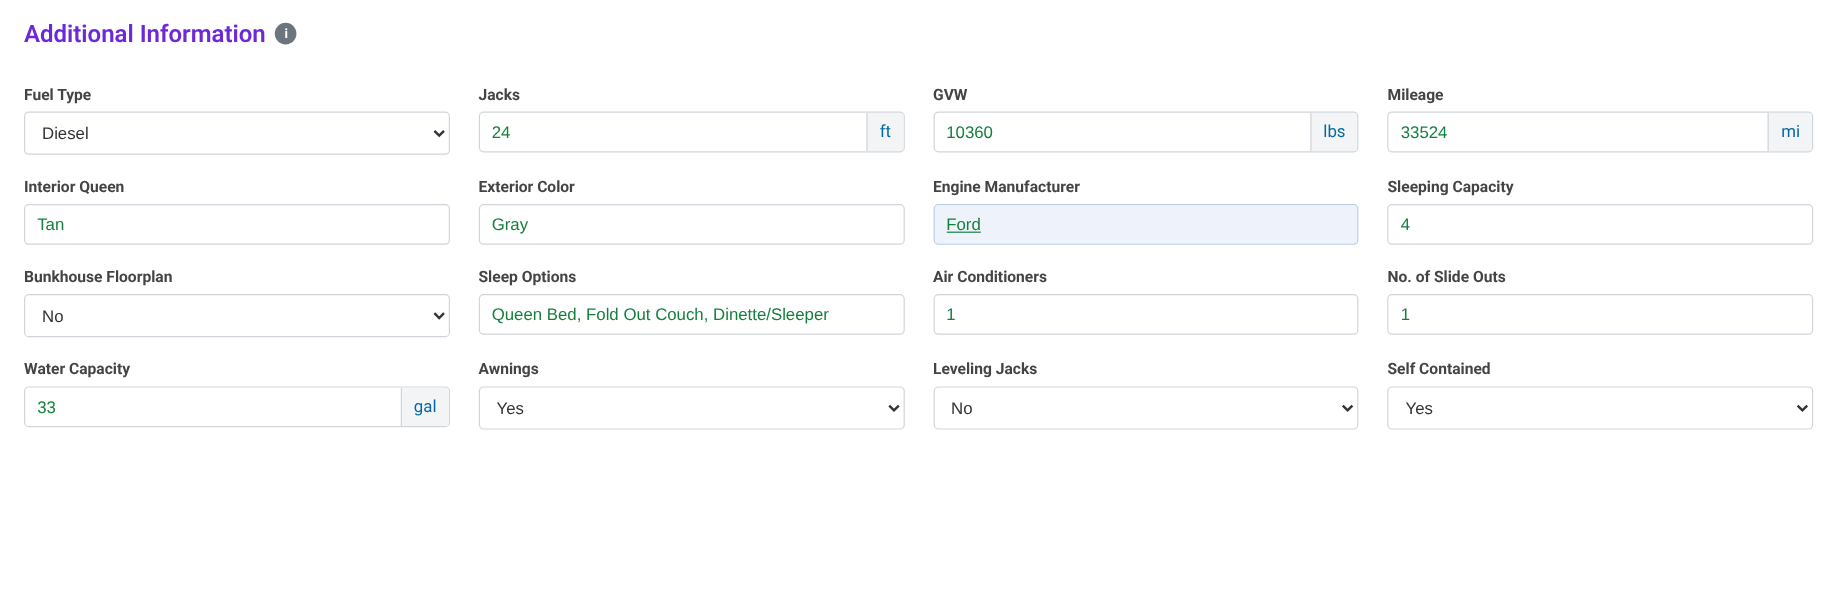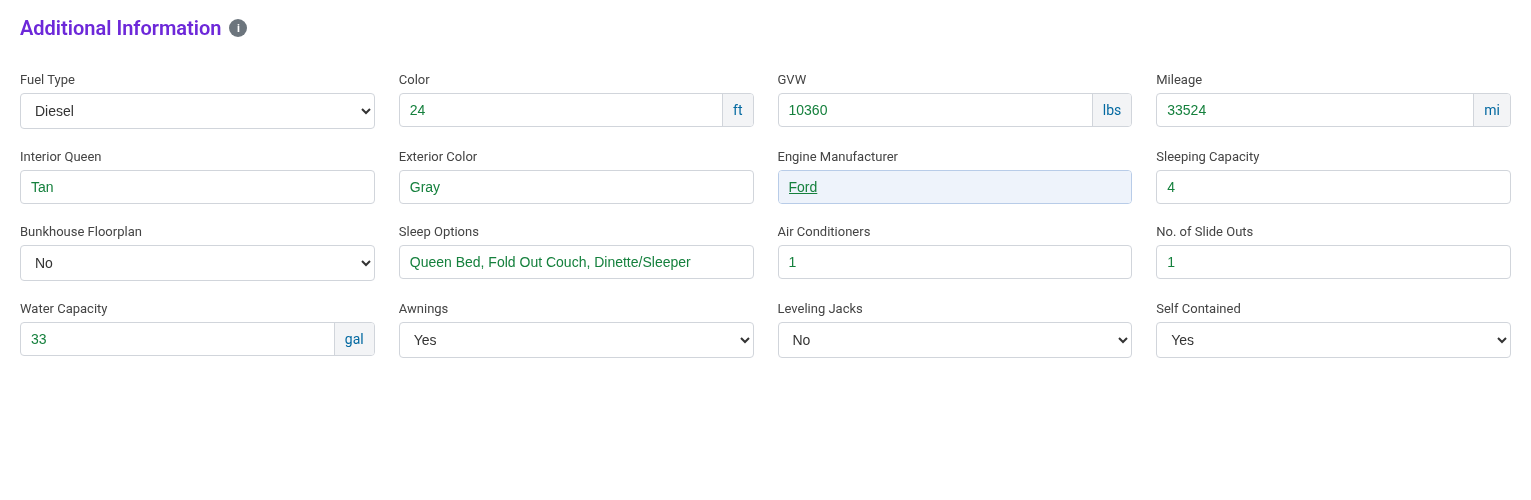--- a/index.html
+++ b/index.html
@@ -56,21 +56,21 @@
     }
 
     .form-field {
       display: flex;
       flex-direction: column;
       gap: 6px;
     }
 
     .field-label {
       font-size: 13px;
-      font-weight: 400;
+      font-weight: 700;
       color: #444;
     }
 
     .input-wrapper {
       display: flex;
       align-items: stretch;
       border: 1px solid #d1d5db;
       border-radius: 4px;
       overflow: hidden;
       background: #fff;
@@ -148,21 +148,21 @@
         <select>
           <option>Diesel</option>
           <option>Gas</option>
           <option>Electric</option>
           <option>Propane</option>
         </select>
       </div>
     </div>
 
     <div class="form-field">
-      <label class="field-label">Color</label>
+      <label class="field-label">Jacks</label>
       <div class="input-wrapper">
         <input type="text" value="24" style="">
         <span class="input-unit">ft</span>
       </div>
     </div>
 
     <div class="form-field">
       <label class="field-label">GVW</label>
       <div class="input-wrapper">
         <input type="text" value="10360" style="">

